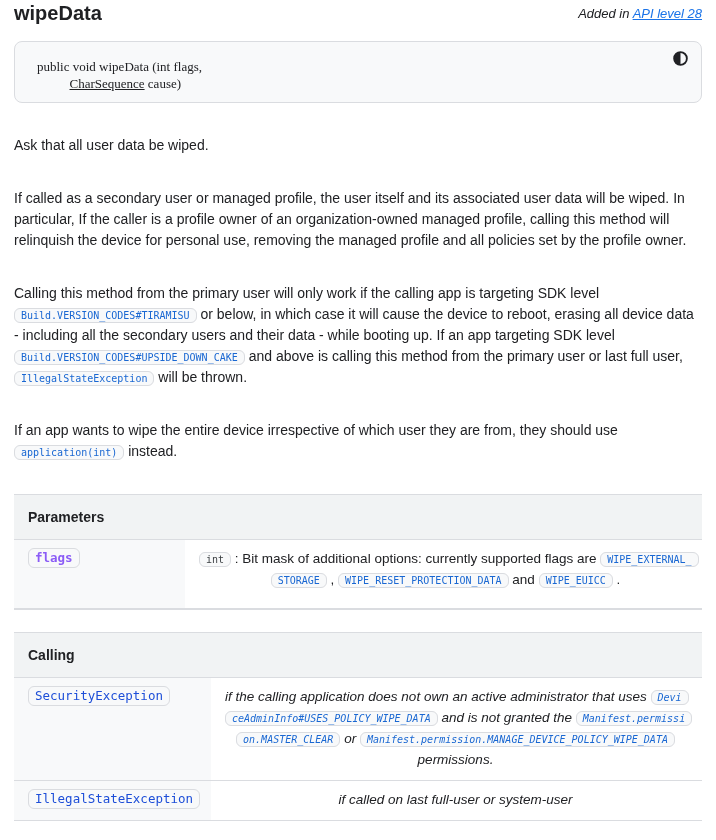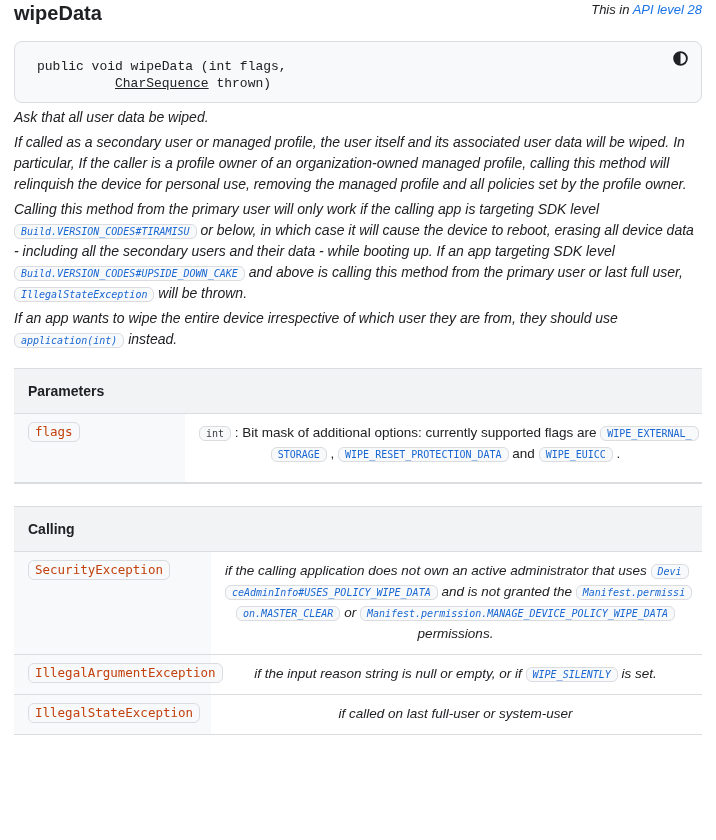--- a/index.html
+++ b/index.html
@@ -6,42 +6,42 @@
   body {
     width: 716px; height: 840px; overflow: hidden;
     background: #ffffff; color: #202124;
     font-family: "Liberation Sans", sans-serif;
     font-size: 14px;
     -webkit-font-smoothing: antialiased;
   }
   .container { padding: 0 14px; }
 
   
-  .doc-header { display: flex; justify-content: space-between; align-items: flex-start; margin-top: 2px; }
+  .doc-header { display: flex; justify-content: space-between; align-items: center; margin-top: 2px; }
   .doc-header h2 { margin: 0; font-size: 20px; font-weight: 700; color: #202124; }
   .added-in { font-style: italic; font-size: 13px; color: #202124; }
-  .added-in a { color: #1a73e8; cursor: pointer; }
+  .added-in a { color: #1a73e8; text-decoration: underline; cursor: pointer; }
 
   
   .code-block {
     position: relative; margin-top: 16px;
     background: #f8f9fa; border: 1px solid #dadce0; border-radius: 8px;
   }
   .code-block pre {
     margin: 0; padding: 16px 16px 10px 22px;
-    font-family: Liberation Mono, monospace; font-size: 13px; line-height: 17px;
+    font-family: Liberation Serif, serif; font-size: 13px; line-height: 17px;
     color: #202124; white-space: pre-wrap;
   }
   .seg-code { white-space: pre-wrap; }
   .seg-code-link { text-decoration: underline; color: #202124; cursor: pointer; }
   .theme-toggle { position: absolute; top: 8px; right: 12px; width: 17px; height: 17px; cursor: pointer; }
   .theme-toggle svg { display: block; width: 17px; height: 17px; }
 
   
-  .description p { font-style: italic; margin: 4px 0; line-height: 21px; font-size: 14px; }
+  .description p { margin: 32px 0; line-height: 21px; font-size: 14px; }
 
   
   .seg-chip, .seg-link-chip, .name-chip {
     font-family: "DejaVu Sans Mono", monospace; font-size: 10px;
     background: #f8f9fa; border: 1px solid #dadce0; border-radius: 6px;
     padding: 1px 6px; line-height: 1.25;
     -webkit-box-decoration-break: clone; box-decoration-break: clone;
   }
   .seg-chip { color: #3c4043; }
   .seg-link-chip { color: #1967d2; cursor: pointer; }
@@ -50,45 +50,45 @@
   
   .doc-table { border-top: 1px solid #dadce0; border-bottom: 1px solid #dadce0; }
   .doc-table.params { margin-top: 18px; }
   .doc-table.throws { margin-top: 22px; }
   .thead { background: #f1f3f4; padding: 14px; font-weight: 700; font-size: 14px; color: #202124; }
   .trow { display: grid; border-top: 1px solid #dadce0; }
   .params .trow { grid-template-columns: 171px 1fr; }
   .throws .trow { grid-template-columns: 197px 1fr; }
   .tcell-name { background: #f8f9fa; padding: 8px 12px 8px 14px; }
   .name-chip { font-size: 12.5px; display: inline-block; white-space: nowrap; }
-  .name-chip.dark { color: #c2410c; }
-  .name-chip.link { color: #c2410c; cursor: pointer; }
+  .name-chip.dark { color: #8b5cf6; font-weight: bold; }
+  .name-chip.link { color: #1d4ed8; cursor: pointer; }
   .tcell-desc { padding: 8px 0 10px 14px; font-size: 13.5px; line-height: 21px; color: #202124; text-align: center; }
   .params .tcell-desc { padding-bottom: 18px; padding-right: 10px; }
   .throws .tcell-desc { padding-right: 16px; font-style: italic; }
 </style>
 </head>
 <body>
 
 <div class="container">
 
   <div class="doc-header">
     <h2>wipeData</h2>
-    <div class="added-in"><span>This in </span><a>API level 28</a></div>
+    <div class="added-in"><span>Added in </span><a>API level 28</a></div>
   </div>
 
   <div class="code-block">
     <span class="theme-toggle">
       <svg viewBox="0 0 24 24" aria-hidden="true">
         <circle cx="12" cy="12" r="9" fill="none" stroke="#202124" stroke-width="2.6"></circle>
         <path d="M12 3 a9 9 0 0 0 0 18 z" fill="#202124"></path>
       </svg>
     </span>
     <pre><span class="seg-code">public void wipeData (int flags, 
-          </span><span class="seg-code-link">CharSequence</span><span class="seg-code"> thrown)</span></pre>
+          </span><span class="seg-code-link">CharSequence</span><span class="seg-code"> cause)</span></pre>
   </div>
 
   <div class="description">
     <p><span class="seg-t">Ask that all user data be wiped.</span></p>
     <p><span class="seg-t">If called as a secondary user or managed profile, the user itself and its associated user data will be wiped. In particular, If the caller is a profile owner of an organization-owned managed profile, calling this method will relinquish the device for personal use, removing the managed profile and all policies set by the profile owner.</span></p>
     <p><span class="seg-t">Calling this method from the primary user will only work if the calling app is targeting SDK level </span><span class="seg-link-chip">Build.VERSION_CODES#TIRAMISU</span><span class="seg-t"> or below, in which case it will cause the device to reboot, erasing all device data - including all the secondary users and their data - while booting up. If an app targeting SDK level </span><span class="seg-link-chip">Build.VERSION_CODES#UPSIDE_DOWN_CAKE</span><span class="seg-t"> and above is calling this method from the primary user or last full user, </span><span class="seg-link-chip">IllegalStateException</span><span class="seg-t"> will be thrown.</span></p>
     <p><span class="seg-t">If an app wants to wipe the entire device irrespective of which user they are from, they should use </span><span class="seg-link-chip">application(int)</span><span class="seg-t"> instead.</span></p>
   </div>
 
   <section class="doc-table params">
@@ -101,22 +101,18 @@
     </div>
   </section>
 
   <section class="doc-table throws">
     <div class="thead">Calling</div>
     <div class="trow">
       <div class="tcell-name"><span class="name-chip link">SecurityException</span></div>
       <div class="tcell-desc"><span class="seg-t">if the calling application does not own an active administrator that uses </span><span class="seg-link-chip">DeviceAdminInfo#USES_POLICY_WIPE_DATA</span><span class="seg-t"> and is not granted the </span><span class="seg-link-chip">Manifest.permission.MASTER_CLEAR</span><span class="seg-t"> or </span><span class="seg-link-chip">Manifest.permission.MANAGE_DEVICE_POLICY_WIPE_DATA</span><span class="seg-t"> permissions.</span></div>
     </div>
     <div class="trow">
-      <div class="tcell-name"><span class="name-chip link">IllegalArgumentException</span></div>
-      <div class="tcell-desc"><span class="seg-t">if the input reason string is null or empty, or if </span><span class="seg-link-chip">WIPE_SILENTLY</span><span class="seg-t"> is set.</span></div>
-    </div>
-    <div class="trow">
       <div class="tcell-name"><span class="name-chip link">IllegalStateException</span></div>
       <div class="tcell-desc"><span class="seg-t">if called on last full-user or system-user</span></div>
     </div>
   </section>
 
 </div>
 
 </body></html>

